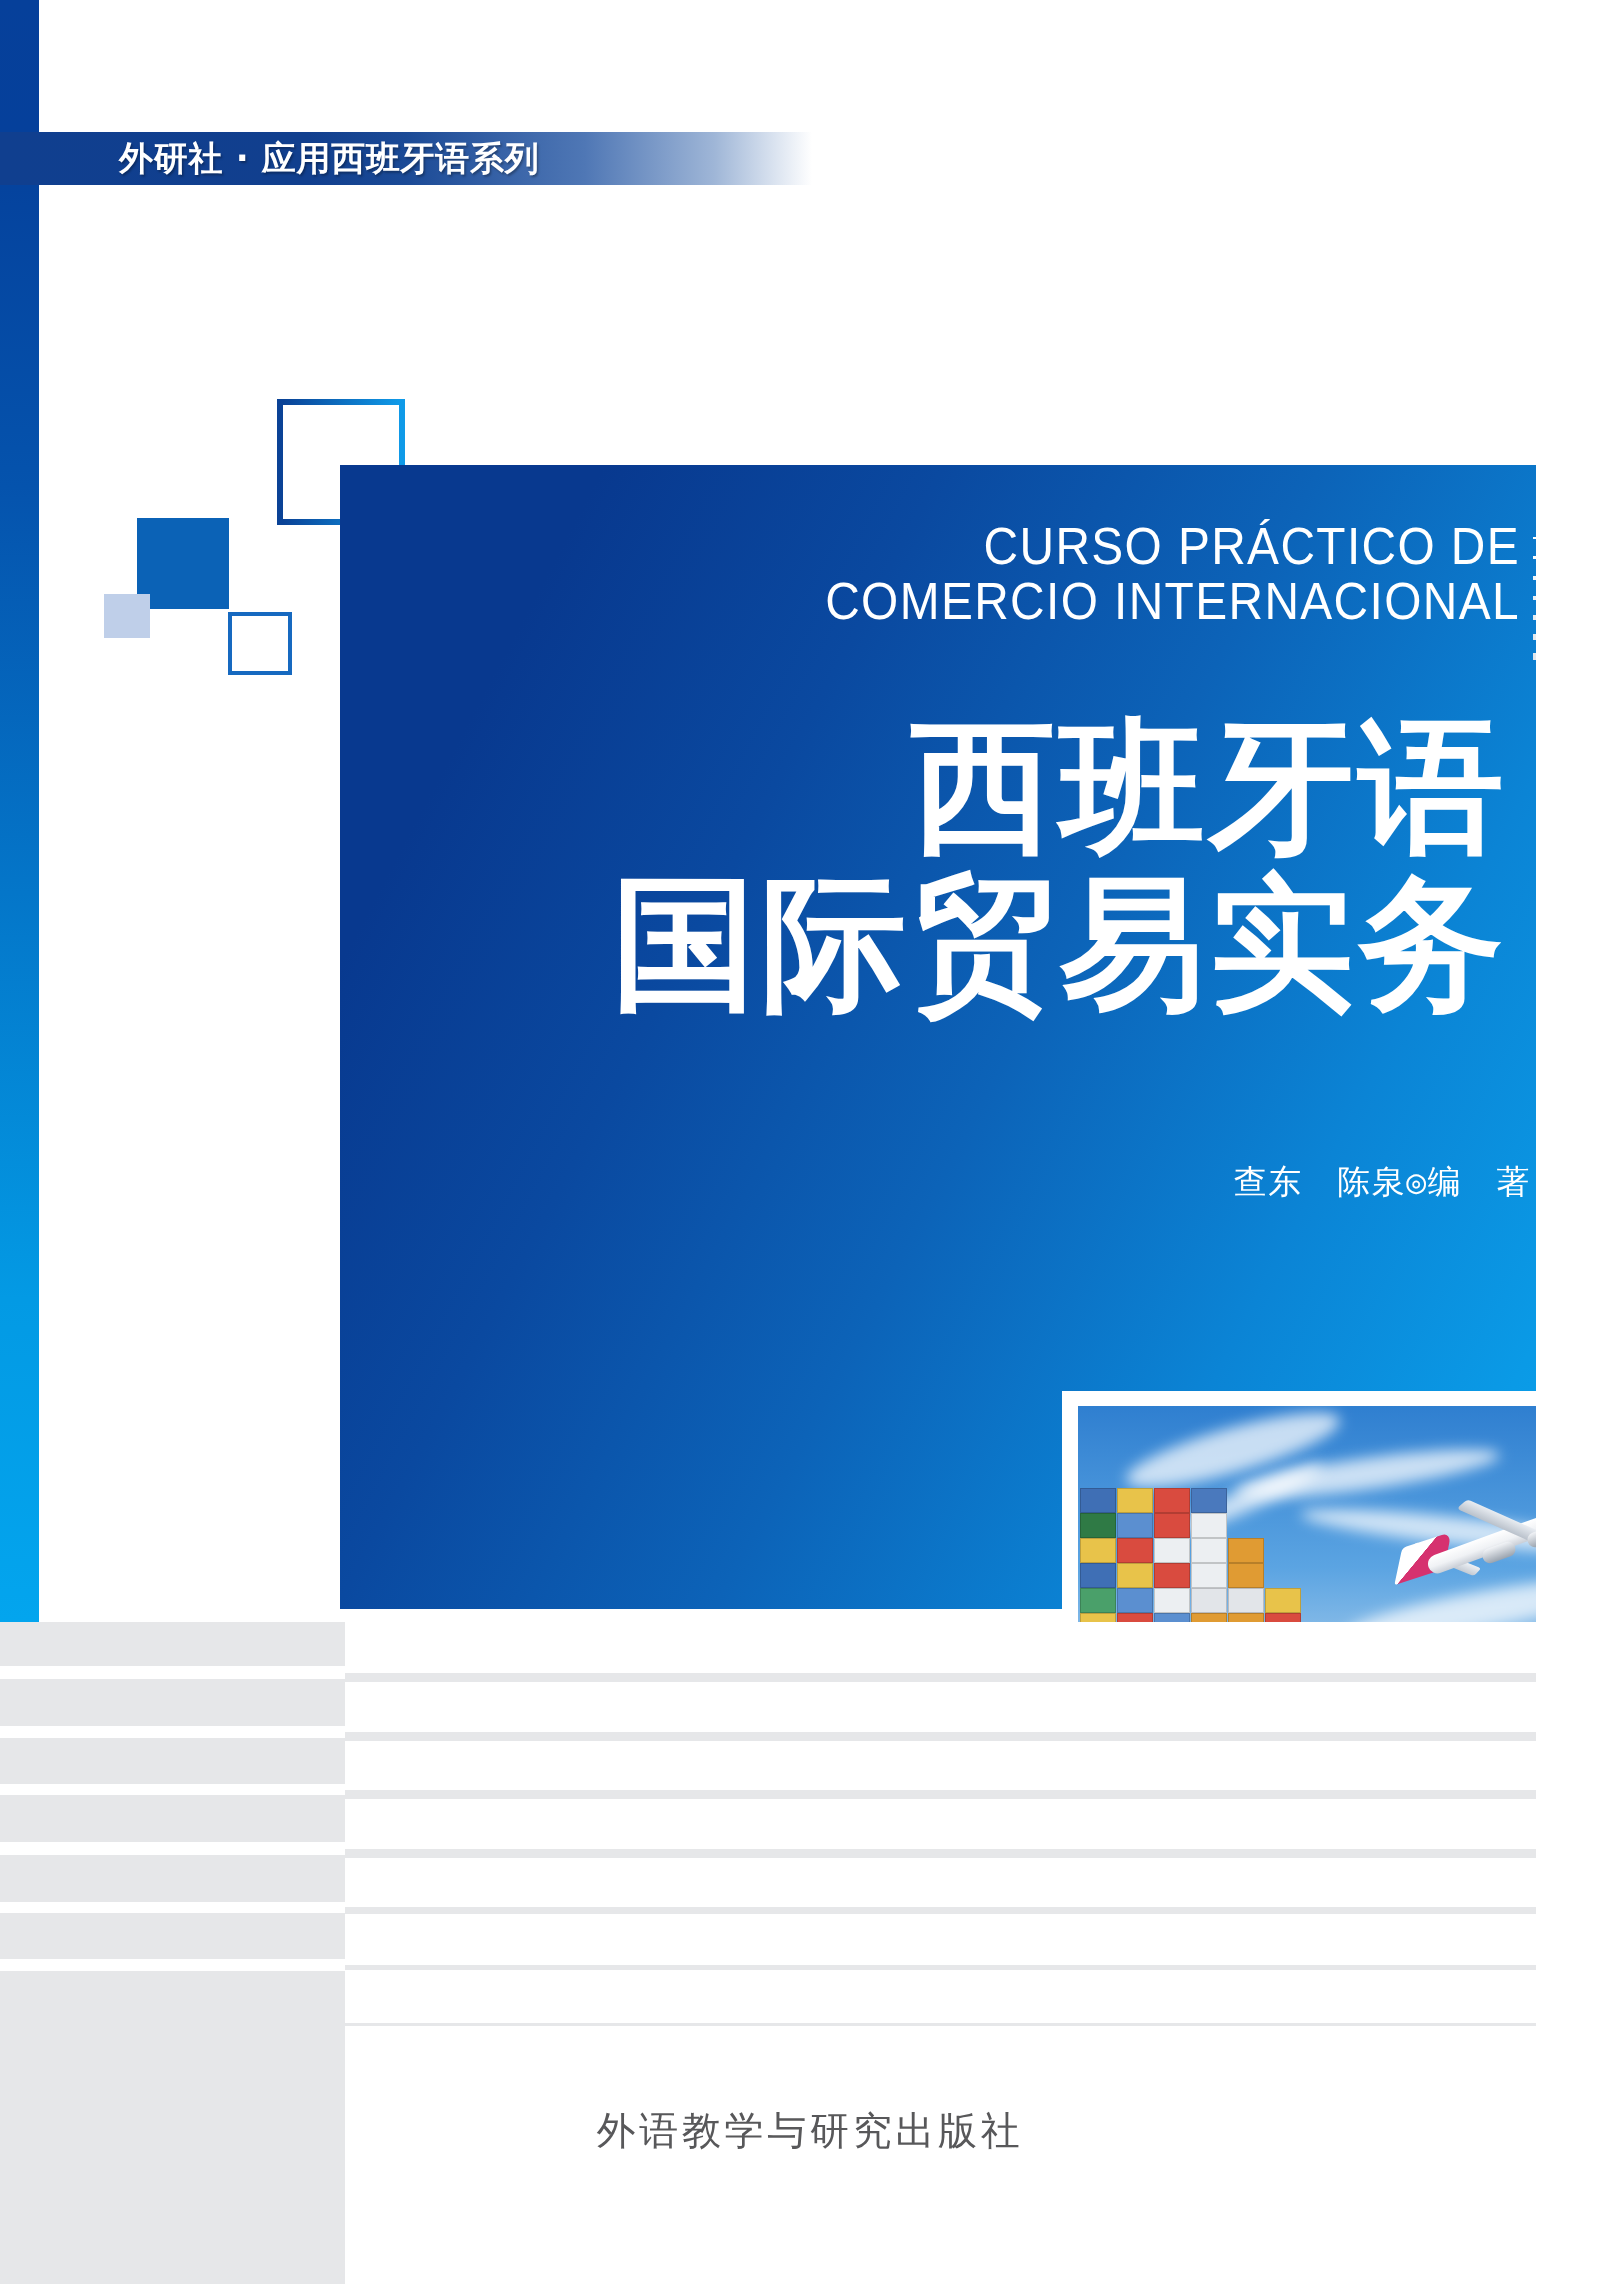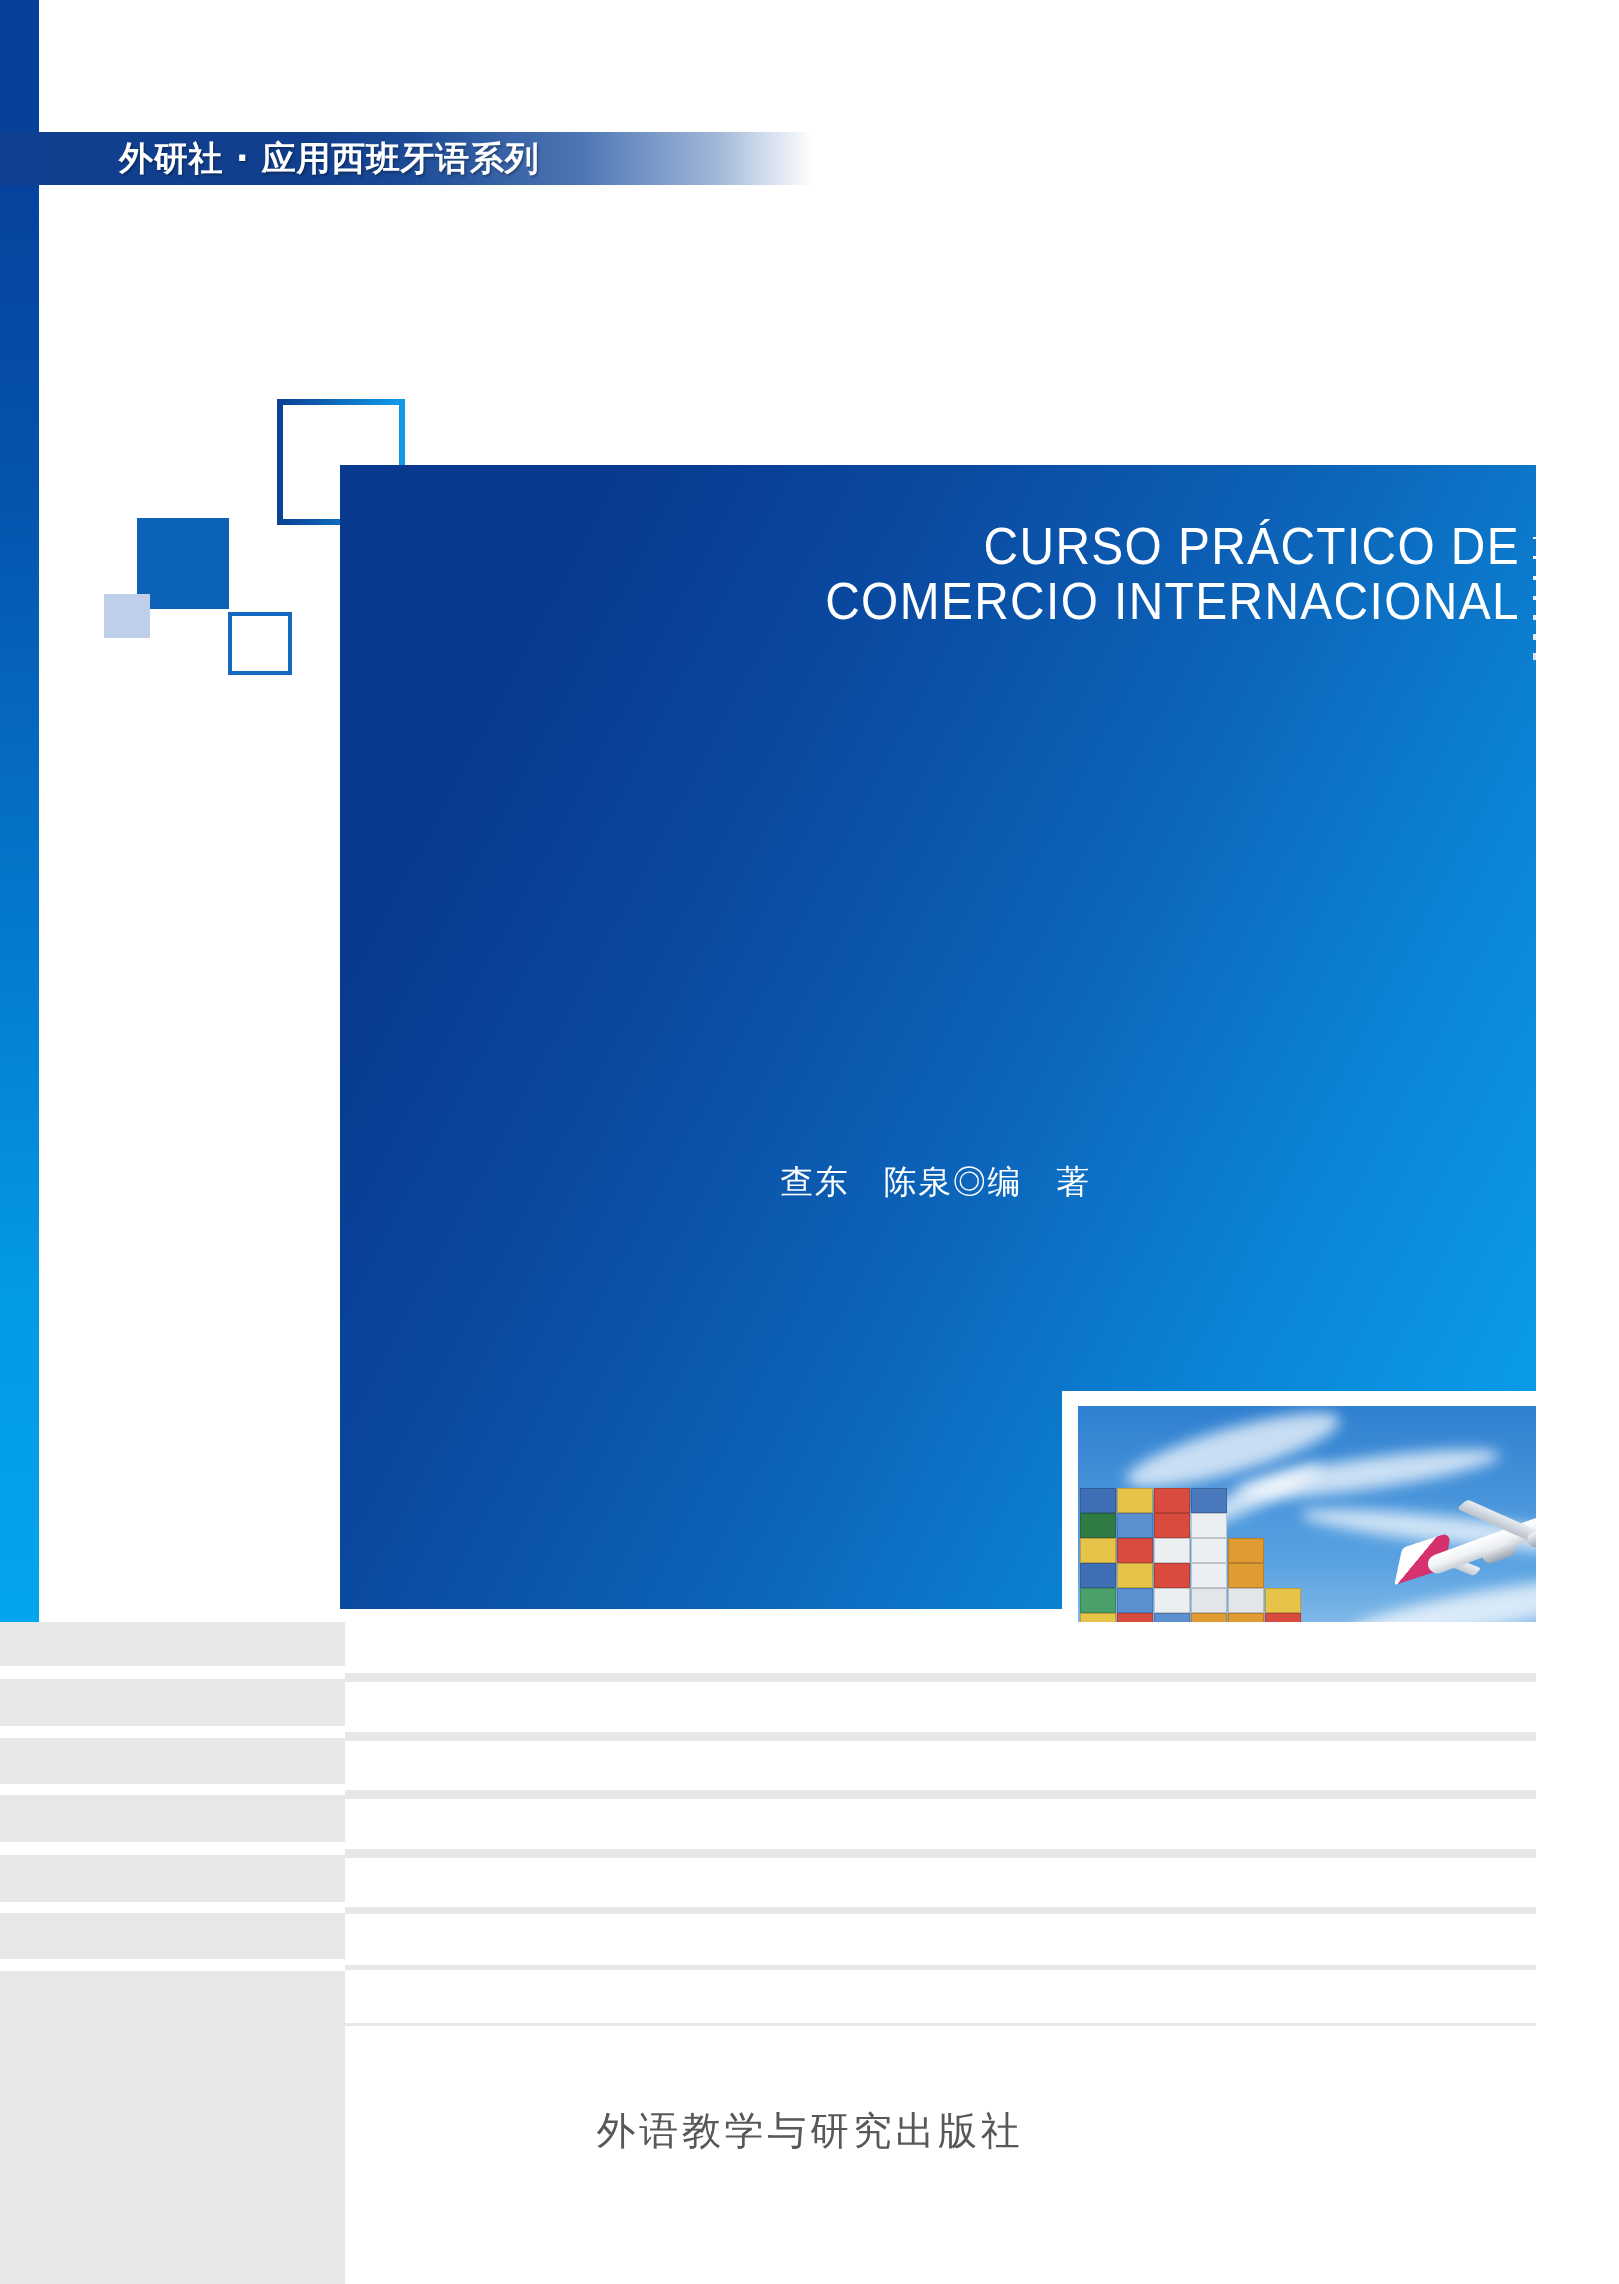--- a/index.html
+++ b/index.html
@@ -180,25 +180,25 @@
   }
   .cn-title .l1,
   .cn-title .l2 { display: block; white-space: nowrap; }
 
   
   .authors {
     position: absolute;
     left: 340px;
     top: 1160px;
     width: 1191px;
-    text-align: center;
+    text-align: right;
     color: #ffffff;
     font-size: 33px;
     letter-spacing: 1.5px;
-    font-family: Liberation Sans, sans-serif;
+    font-family: Liberation Mono, monospace;
     white-space: nowrap;
   }
 
   
   .photo-frame {
     position: absolute;
     left: 1062px;
     top: 1391px;
     width: 558px;
     height: 440px;
@@ -414,20 +414,24 @@
   <div class="rules">
     <i></i>
     <i></i>
     <i></i>
     <i></i>
     <i></i>
     <i></i>
     <i></i>
   </div>
 
+  <div class="cn-title">
+    <span class="l1">西班牙语</span>
+    <span class="l2">国际贸易实务</span>
+  </div>
 
   <div class="authors">查东　陈泉◎编　著</div>
 
   <div class="photo-frame">
     <div class="photo">
       <div class="cloud c1"></div>
       <div class="cloud c2"></div>
       <div class="cloud c3"></div>
       <div class="cloud c4"></div>
       <div class="cloud c5"></div>

